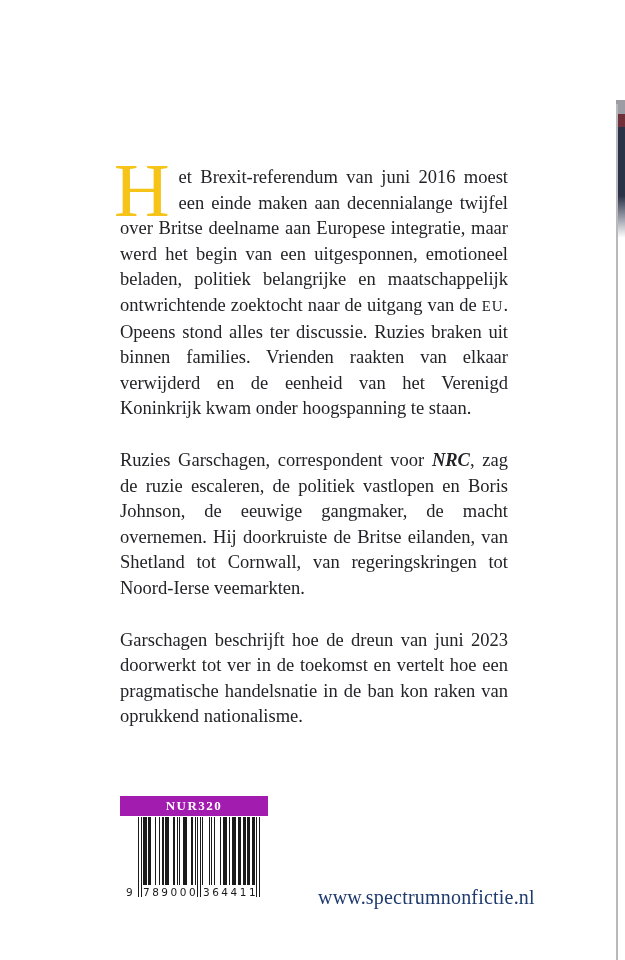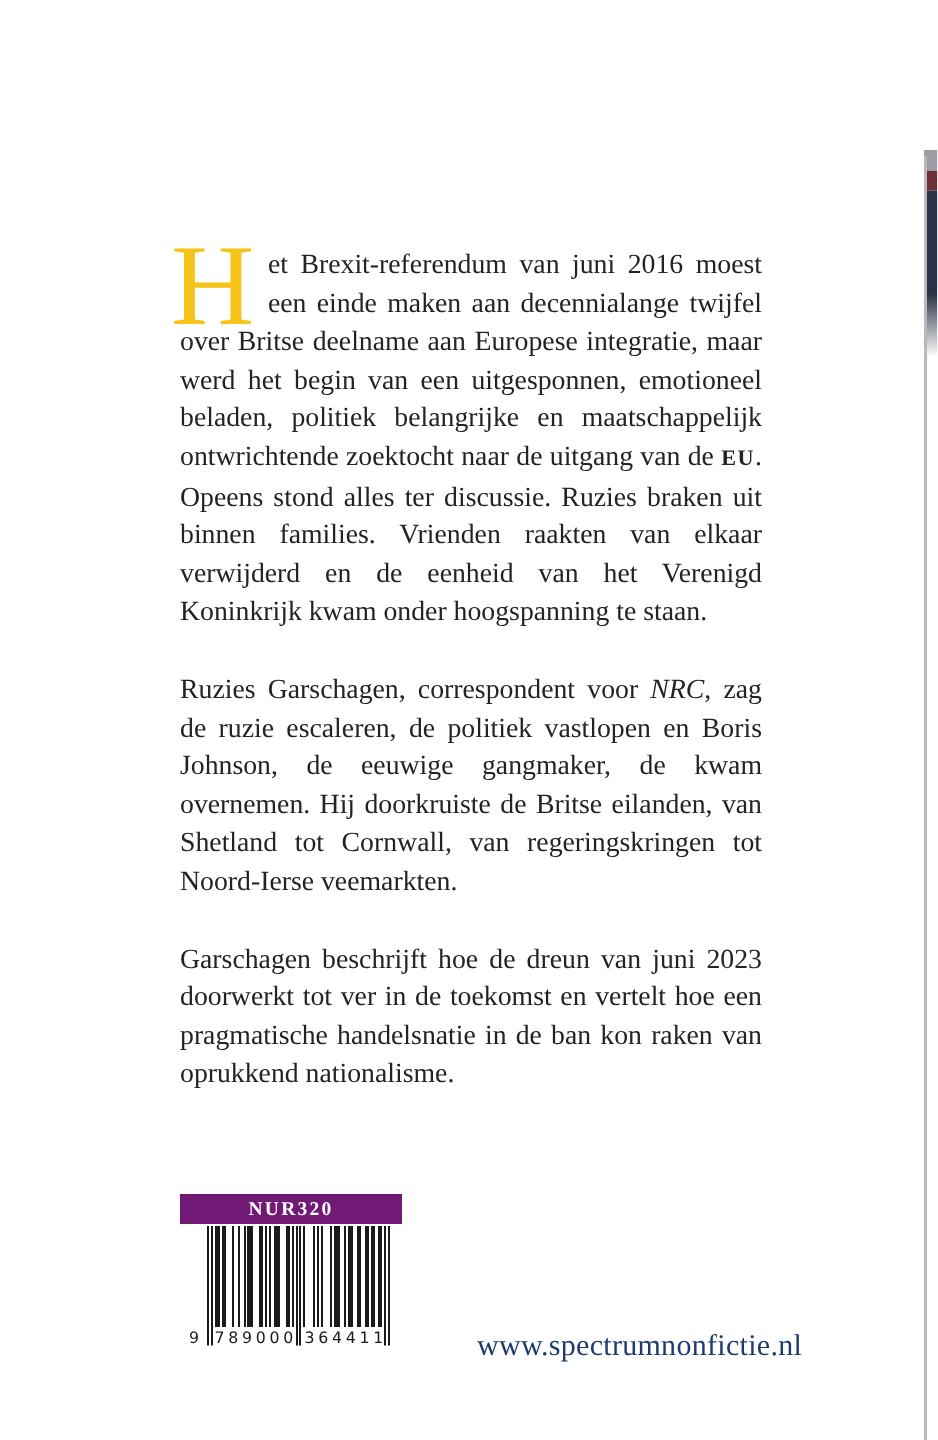--- a/index.html
+++ b/index.html
@@ -28,32 +28,31 @@
     float: left;
     font-size: 77px;
     line-height: 53px;
     height: 51px;
     color: #f6c319;
     margin: -1px 9px 0 -6px;
   }
   .smallcaps {
     font-size: 0.8em;
     letter-spacing: 1px;
-    font-weight: bold;
   }
-  .italic { font-style: italic; }
+  .italic { font-style: italic; font-weight: bold; }
 
   
   .nur-badge {
     position: absolute;
     left: 120px;
     top: 796px;
     width: 148px;
     height: 20px;
-    background: #701a75;
+    background: #a21caf;
     color: #ffffff;
     font-size: 13px;
     font-weight: bold;
     letter-spacing: 1.5px;
     text-align: center;
     line-height: 20px;
     font-family: "Liberation Serif", serif;
   }
   .barcode-wrap {
     position: absolute;
@@ -119,21 +118,21 @@
 </head>
 <body>
 
 <div class="stage">
 
   <div class="text-block">
     <p>
       <span class="dropcap">H</span><span>et Brexit-referendum van juni 2016 moest een einde maken aan decennialange twijfel over Britse deelname aan Europese integratie, maar werd het begin van een uitgesponnen, emotioneel beladen, politiek belangrijke en maatschappelijk ontwrichtende zoektocht naar de uitgang van de </span><span class="smallcaps">EU</span><span>. Opeens stond alles ter discussie. Ruzies braken uit binnen families. Vrienden raakten van elkaar verwijderd en de eenheid van het Verenigd Koninkrijk kwam onder hoogspanning te staan.</span>
     </p>
     <p>
-      <span>Ruzies Garschagen, correspondent voor </span><em class="italic">NRC</em><span>, zag de ruzie escaleren, de politiek vastlopen en Boris Johnson, de eeuwige gangmaker, de kwam overnemen. Hij doorkruiste de Britse eilanden, van Shetland tot Cornwall, van regeringskringen tot Noord-Ierse veemarkten.</span>
+      <span>Ruzies Garschagen, correspondent voor </span><em class="italic">NRC</em><span>, zag de ruzie escaleren, de politiek vastlopen en Boris Johnson, de eeuwige gangmaker, de macht overnemen. Hij doorkruiste de Britse eilanden, van Shetland tot Cornwall, van regeringskringen tot Noord-Ierse veemarkten.</span>
     </p>
     <p>
       <span>Garschagen beschrijft hoe de dreun van juni 2023 doorwerkt tot ver in de toekomst en vertelt hoe een pragmatische handelsnatie in de ban kon raken van oprukkend nationalisme.</span>
     </p>
   </div>
 
   <div class="nur-badge">NUR320</div>
 
   <div class="barcode-wrap">
     <svg id="barcode-svg" viewBox="0 0 95 78" preserveAspectRatio="none" shape-rendering="crispEdges">

